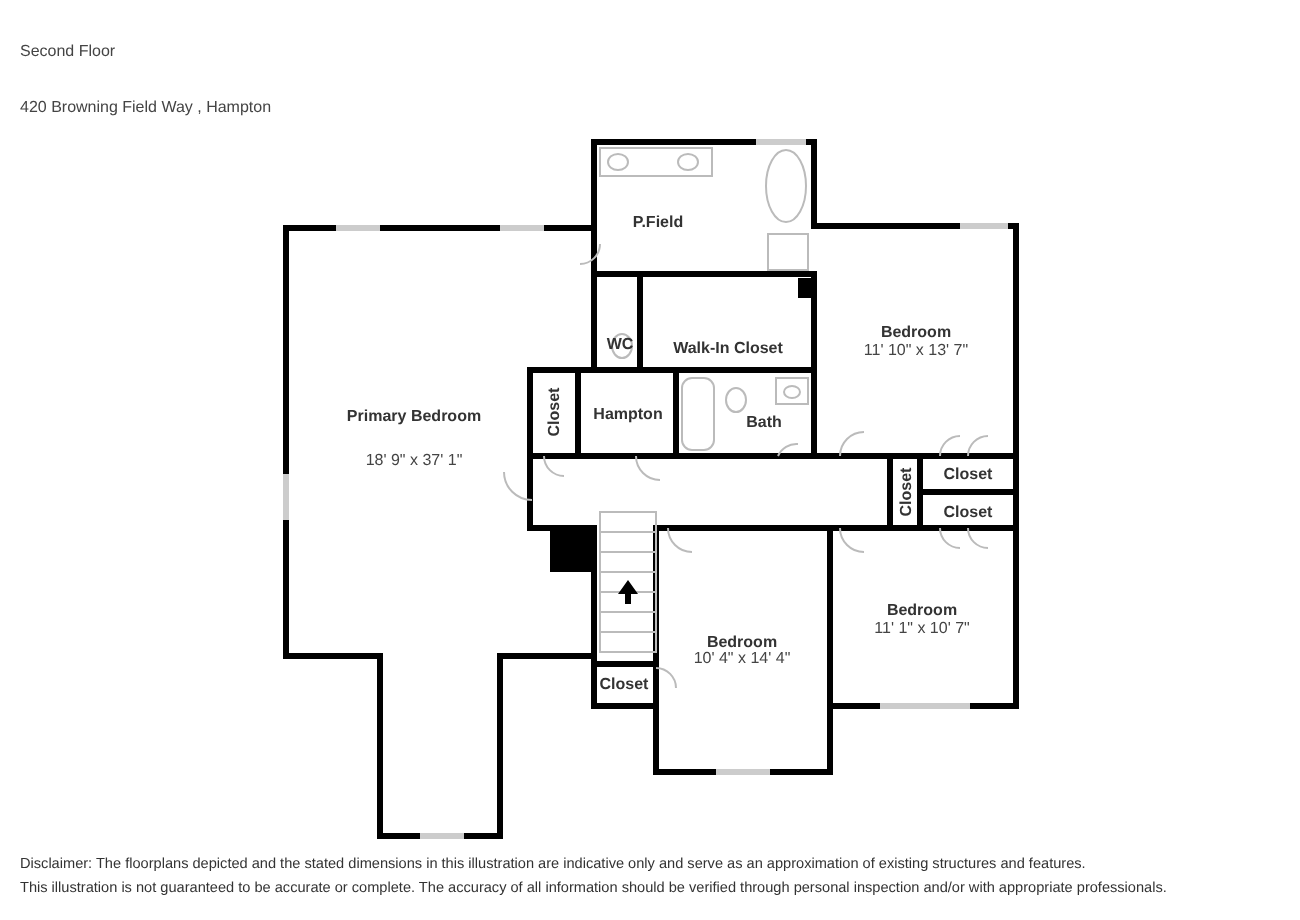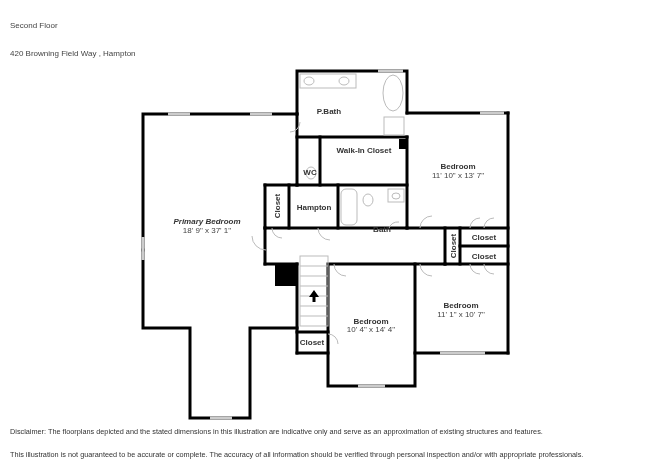--- a/index.html
+++ b/index.html
@@ -103,40 +103,40 @@
   </g>
   <g fill="#000">
     <rect x="275" y="264" width="22" height="22"></rect>
     <rect x="399" y="139" width="8" height="10"></rect>
   </g>
   <g fill="#000">
     <polygon points="314,290 309,297 312.5,297 312.5,302 315.5,302 315.5,297 319,297"></polygon>
   </g>
 </svg>
 
-<div class="lbl" style="left:207px;top:221px;font-style:italic;">Primary Bedroom</div>
+<div class="lbl" style="left:207px;top:208px;">Primary Bedroom</div>
 <div class="dim" style="left:207px;top:230px;">18' 9" x 37' 1"</div>
 
-<div class="lbl" style="left:329px;top:111px;">P.Bath</div>
+<div class="lbl" style="left:329px;top:111px;">P.Field</div>
 <div class="lbl" style="left:310px;top:172px;">WC</div>
-<div class="lbl" style="left:364px;top:150px;">Walk-In Closet</div>
+<div class="lbl" style="left:364px;top:174px;">Walk-In Closet</div>
 
 <div class="lbl" style="left:458px;top:166px;">Bedroom</div>
 <div class="dim" style="left:458px;top:175px;">11' 10" x 13' 7"</div>
 
 <div class="vlbl" style="left:277px;top:206px;">Closet</div>
 <div class="lbl" style="left:314px;top:207px;">Hampton</div>
-<div class="lbl" style="left:382px;top:229px;">Bath</div>
+<div class="lbl" style="left:382px;top:211px;">Bath</div>
 
 <div class="vlbl" style="left:453px;top:246px;">Closet</div>
 <div class="lbl" style="left:484px;top:237px;">Closet</div>
 <div class="lbl" style="left:484px;top:256px;">Closet</div>
 
 <div class="lbl" style="left:371px;top:321px;">Bedroom</div>
 <div class="dim" style="left:371px;top:329px;">10' 4" x 14' 4"</div>
 
 <div class="lbl" style="left:461px;top:305px;">Bedroom</div>
 <div class="dim" style="left:461px;top:314px;">11' 1" x 10' 7"</div>
 
 <div class="lbl" style="left:312px;top:342px;">Closet</div>
 
 <div class="disc" style="top:427px;">Disclaimer: The floorplans depicted and the stated dimensions in this illustration are indicative only and serve as an approximation of existing structures and features.</div>
-<div class="disc" style="top:450px;">This illustration is not guaranteed to be accurate or complete. The accuracy of all information should be verified through personal inspection and/or with appropriate professionals.</div>
+<div class="disc" style="top:439px;">This illustration is not guaranteed to be accurate or complete. The accuracy of all information should be verified through personal inspection and/or with appropriate professionals.</div>
 
 </body></html>

